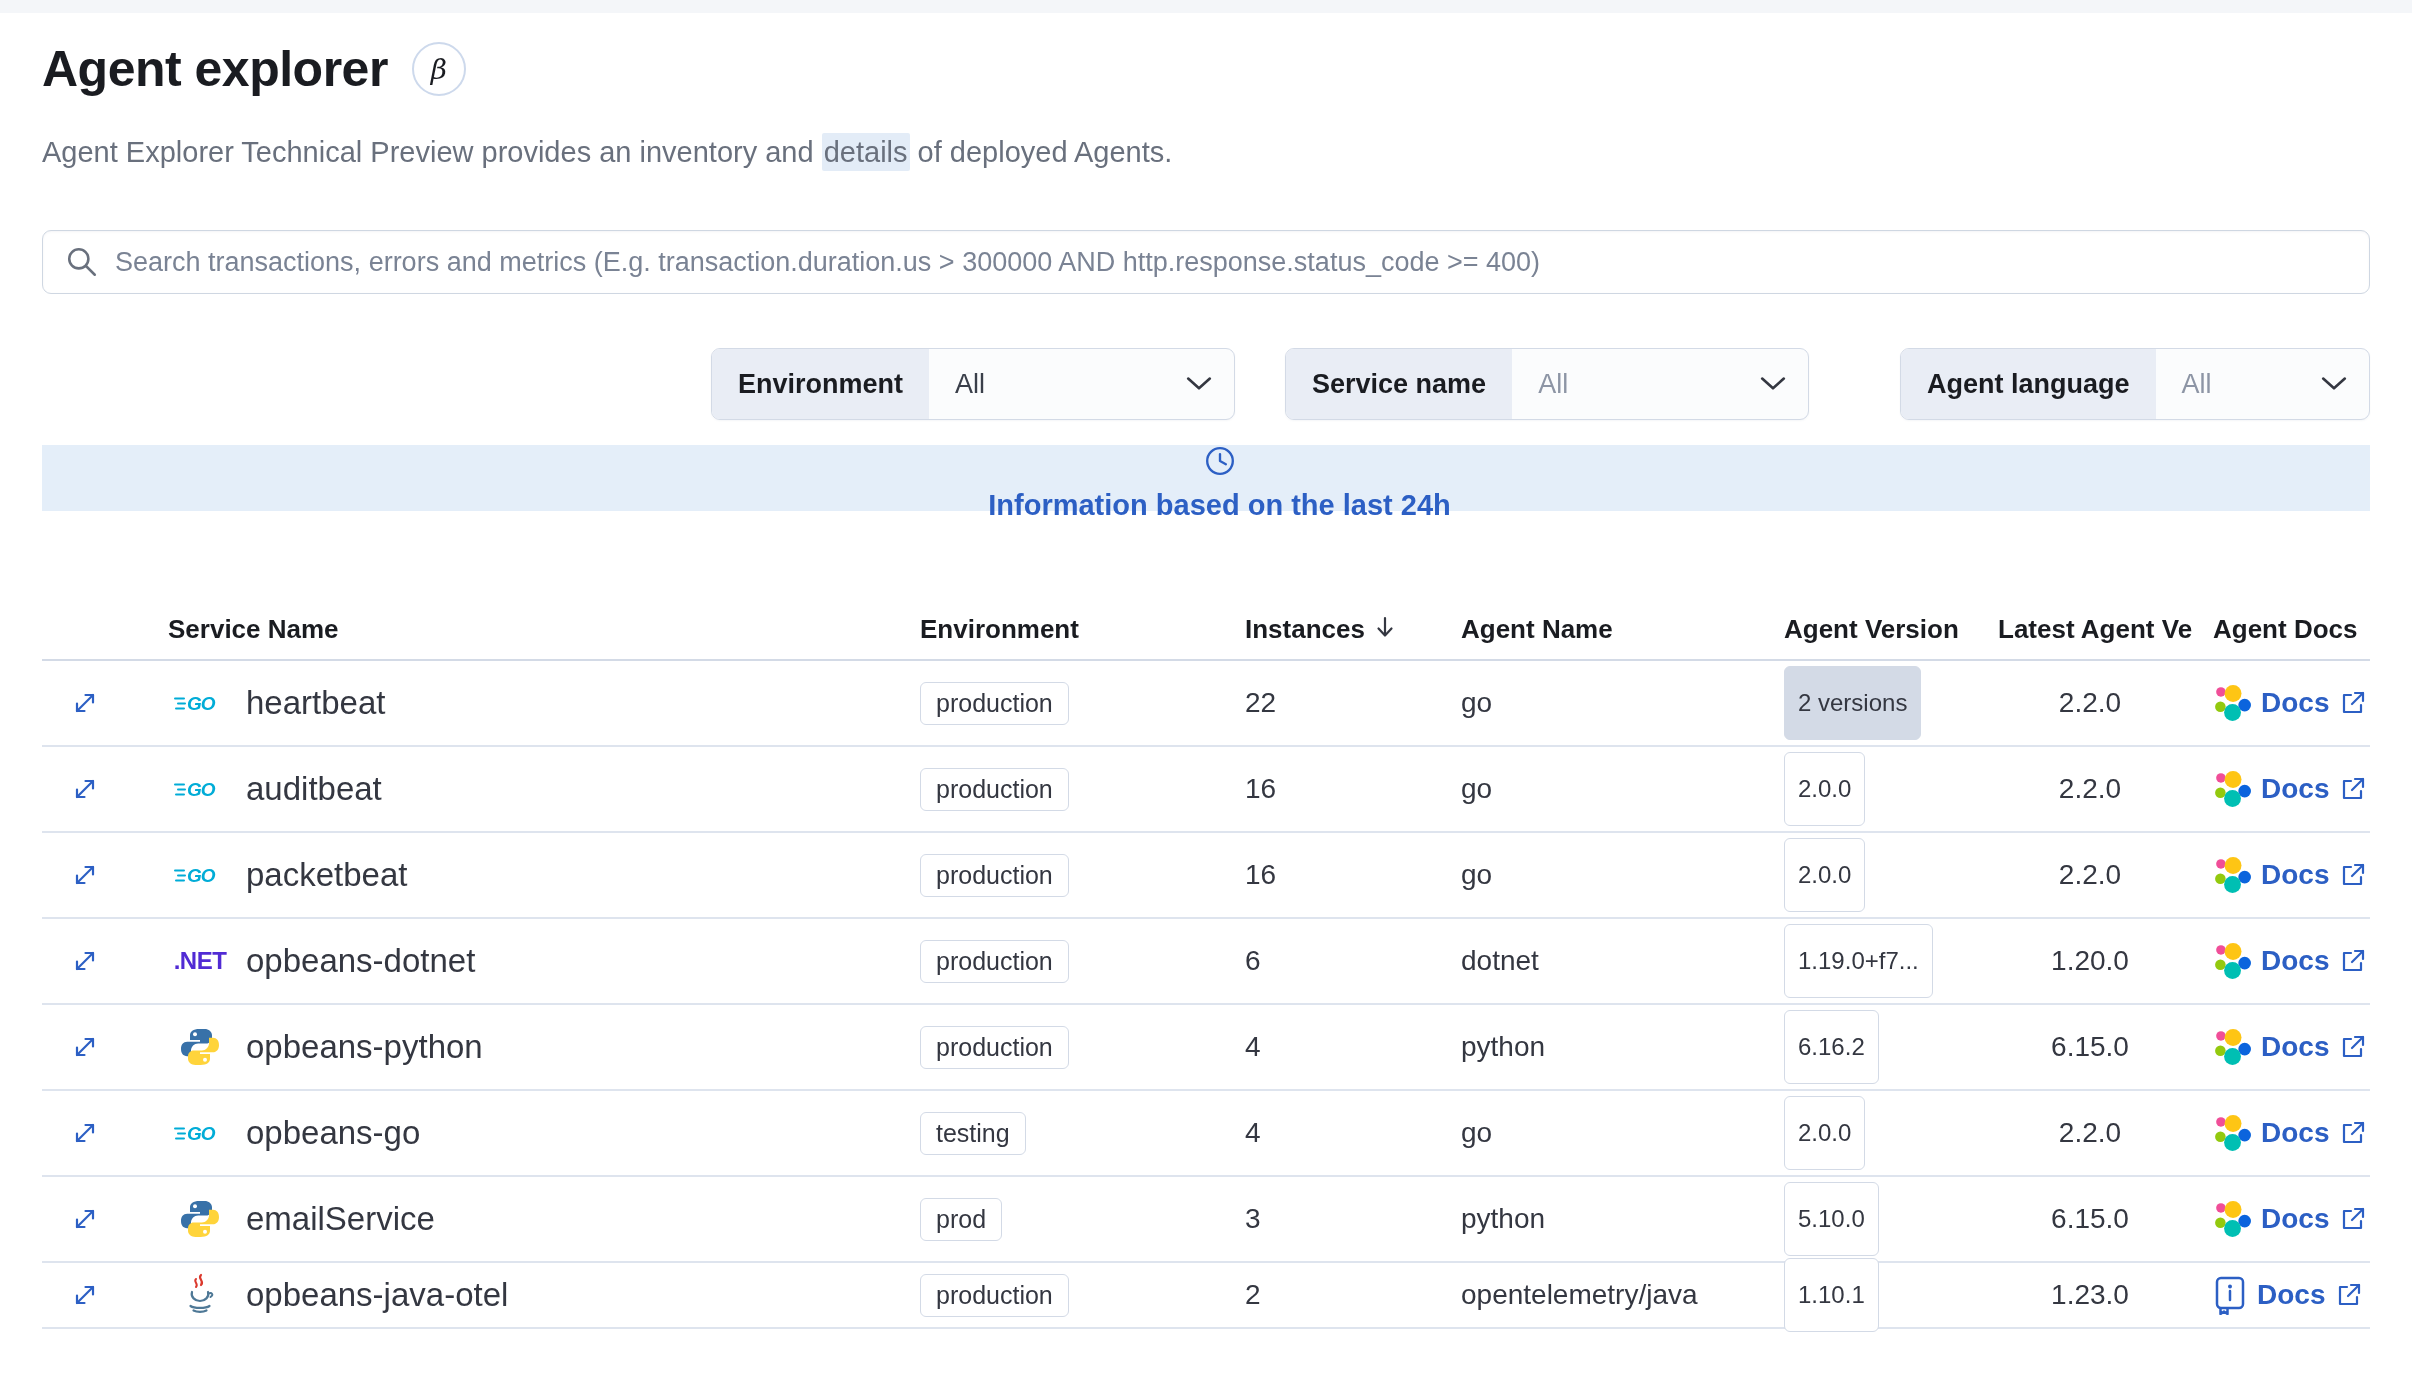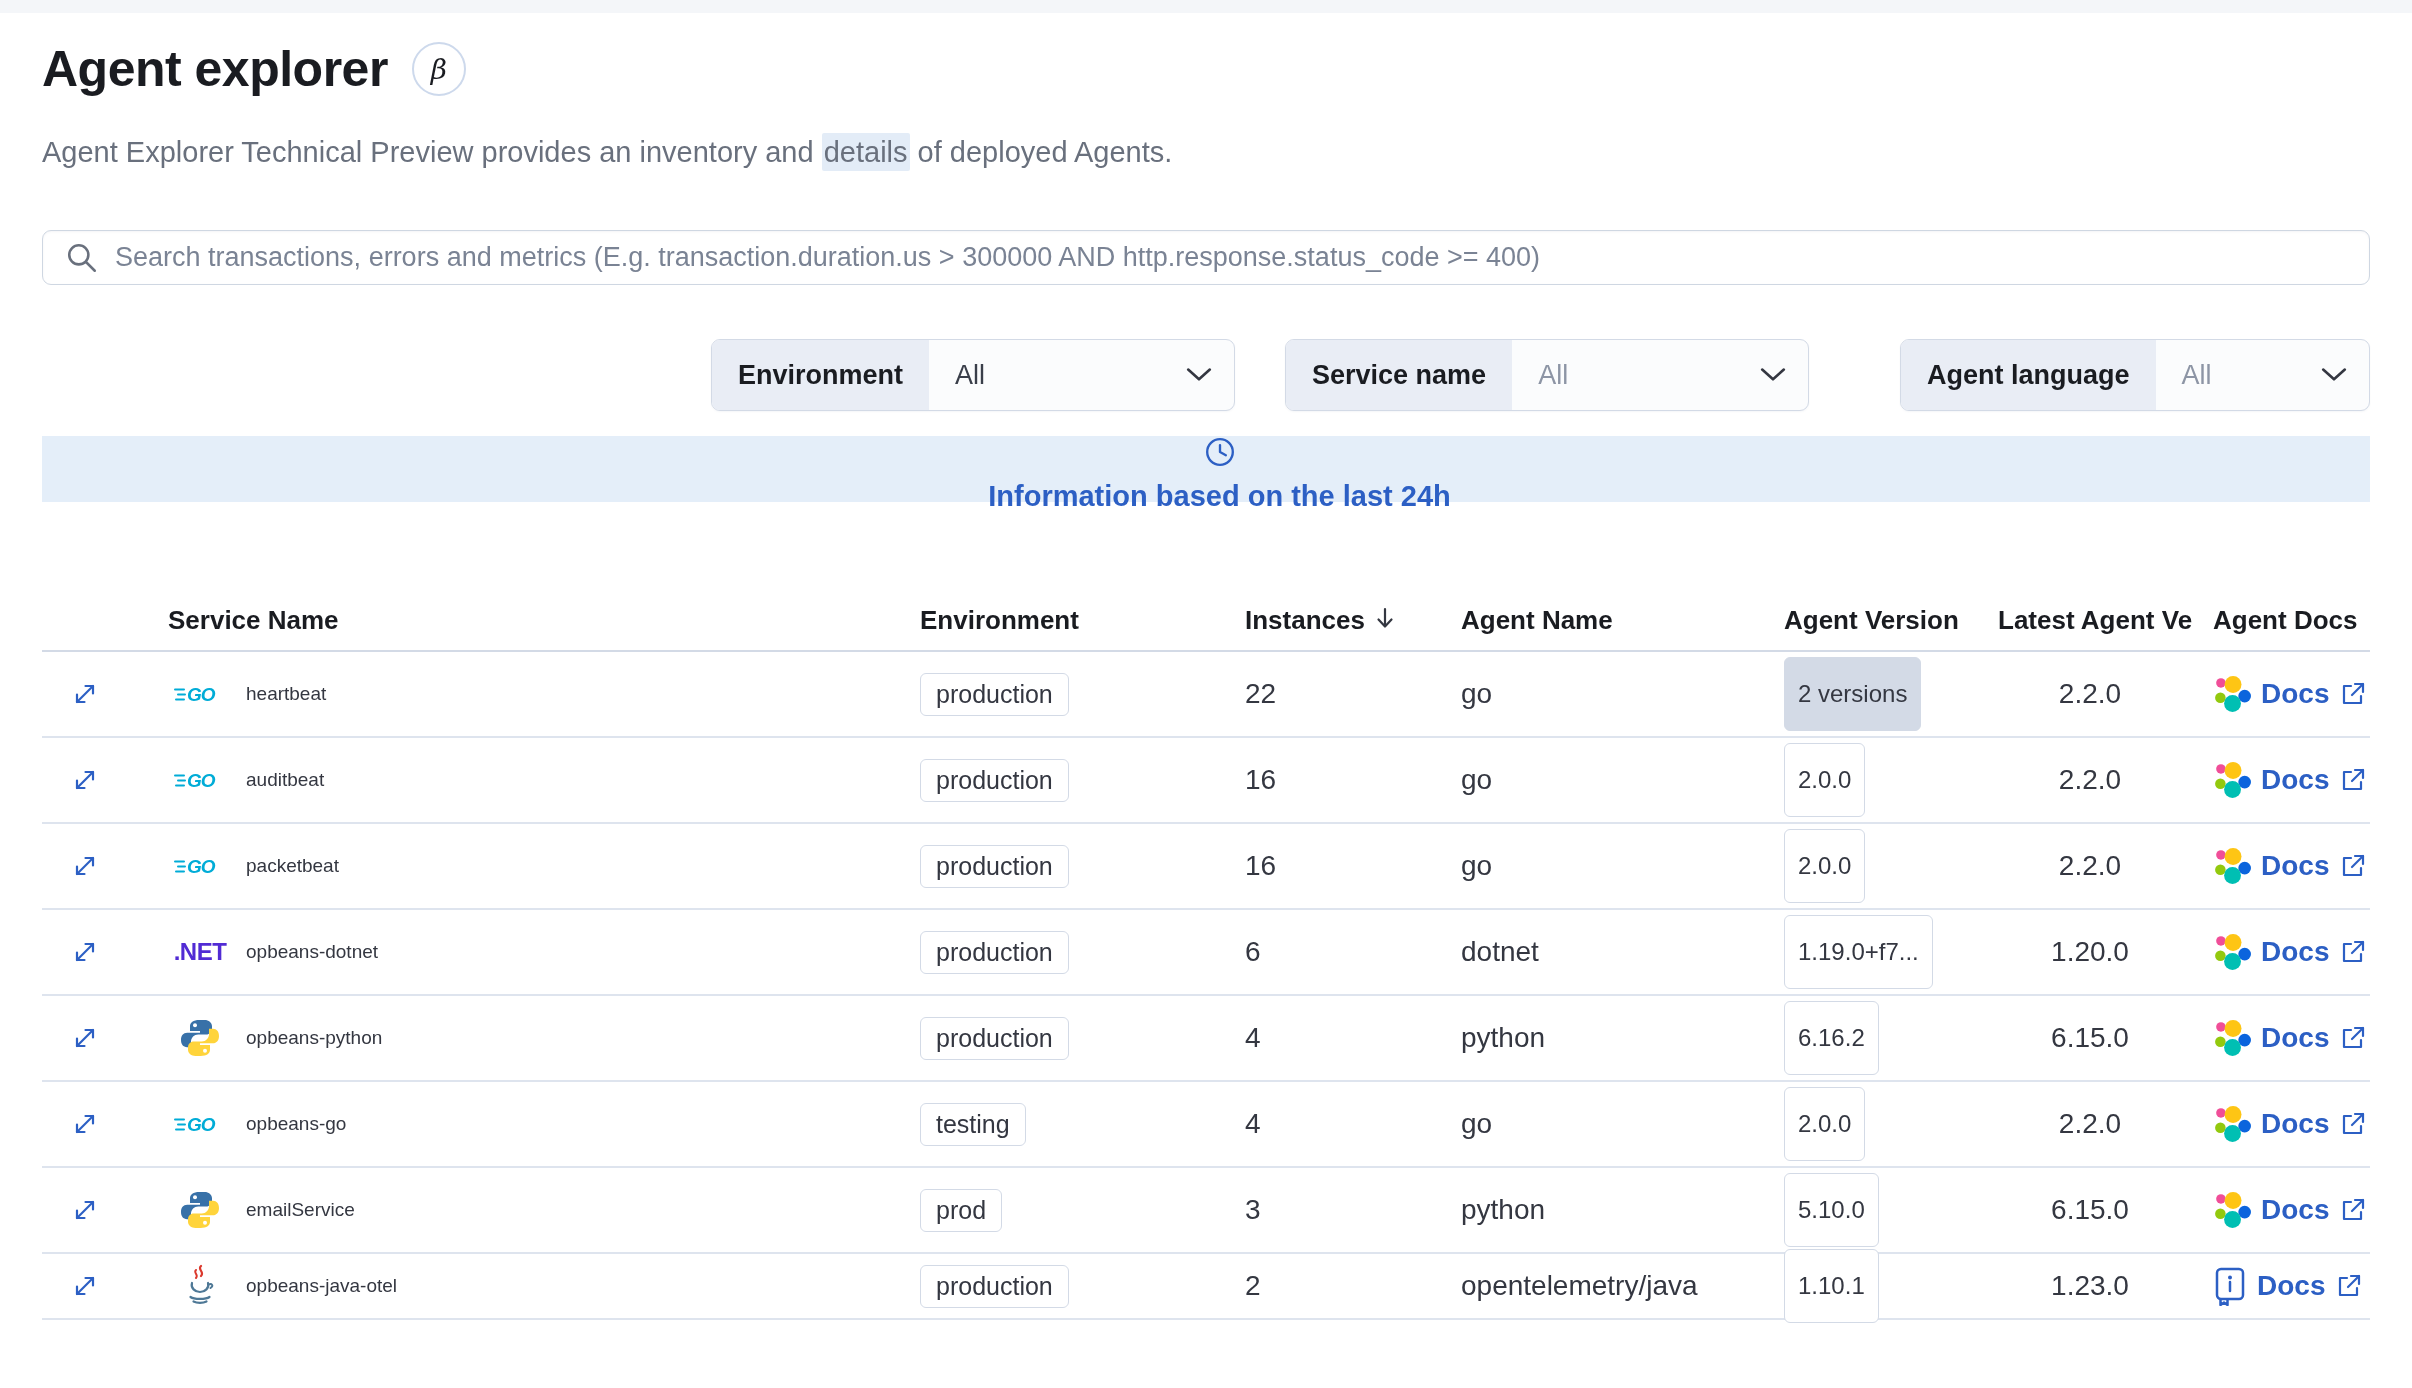--- a/index.html
+++ b/index.html
@@ -17,21 +17,21 @@
   
   .title-row{margin-top:27px; display:flex; align-items:center; gap:24px;}
   .page-title{font-size:50px; font-weight:700; color:var(--title); letter-spacing:-.5px;}
   .beta-badge{width:54px;height:54px;border-radius:50%;border:2px solid #CDD9EC;
     display:flex;align-items:center;justify-content:center;
     font-family:"DejaVu Serif",serif;font-style:italic;font-size:28px;color:var(--title);}
   .subtitle{margin-top:34px;font-size:29px;color:var(--subdued);line-height:40px;}
   .subtitle .hl{background:var(--highlight_bg);padding:3px 2px;border-radius:2px;}
 
   
-  .search-bar{margin-top:58px;height:55px;width:100%;border:1px solid #CFD7E2;border-radius:9px;
+  .search-bar{margin-top:58px;height:64px;width:100%;border:1px solid #CFD7E2;border-radius:9px;
     background:#fff;display:flex;align-items:center;padding:0 22px;
     box-shadow:0 1px 2px rgba(110,120,140,.08) inset;}
   .search-bar input{flex:1;border:none;outline:none;font-size:27px;color:var(--text);
     font-family:inherit;background:transparent;margin-left:16px;}
   .search-bar input::placeholder{color:#7A8394;}
 
   
   .filters-row{margin-top:54px;display:flex;justify-content:flex-end;gap:50px;}
   .filter{height:72px;border:1px solid var(--border);border-radius:9px;background:#FBFCFD;
     display:flex;align-items:stretch;overflow:hidden;box-shadow:0 1px 2px rgba(120,130,150,.07);}
@@ -61,21 +61,21 @@
   .col-instances{width:215px;padding-left:15px;flex:none;}
   .col-agent-name{width:325px;padding-left:16px;flex:none;}
   .col-version{width:215px;padding-left:14px;flex:none;overflow:visible;}
   .col-latest{width:210px;padding-left:13px;flex:none;}
   .col-docs{width:175px;padding-left:18px;flex:none;}
   .td.col-latest{justify-content:center;padding-left:0;}
 
   .th.col-instances{display:flex;align-items:flex-start;gap:9px;}
 
   .expand-btn{background:none;border:none;cursor:pointer;display:flex;padding:4px;}
-  .service-name{font-size:19px;color:var(--text);margin-left:14px;white-space:nowrap;}
+  .service-name{font-size:33px;color:var(--text);margin-left:14px;white-space:nowrap;}
   .cell-text{font-size:28px;color:var(--text);white-space:nowrap;}
 
   .badge{display:inline-flex;align-items:center;border-radius:6px;font-size:25px;
     padding:6px 15px;white-space:nowrap;color:var(--text);}
   .badge.env{border:1.5px solid var(--border);background:#fff;}
   .badge.version{font-size:24px;padding:22px 13px;}
   .badge.version.hollow{border:1.5px solid var(--border);background:#fff;}
   .badge.version.filled{background:var(--badge_fill);border:1.5px solid var(--badge_fill);font-weight:500;}
 
   .lang{display:none;width:64px;justify-content:center;align-items:center;flex:none;}

